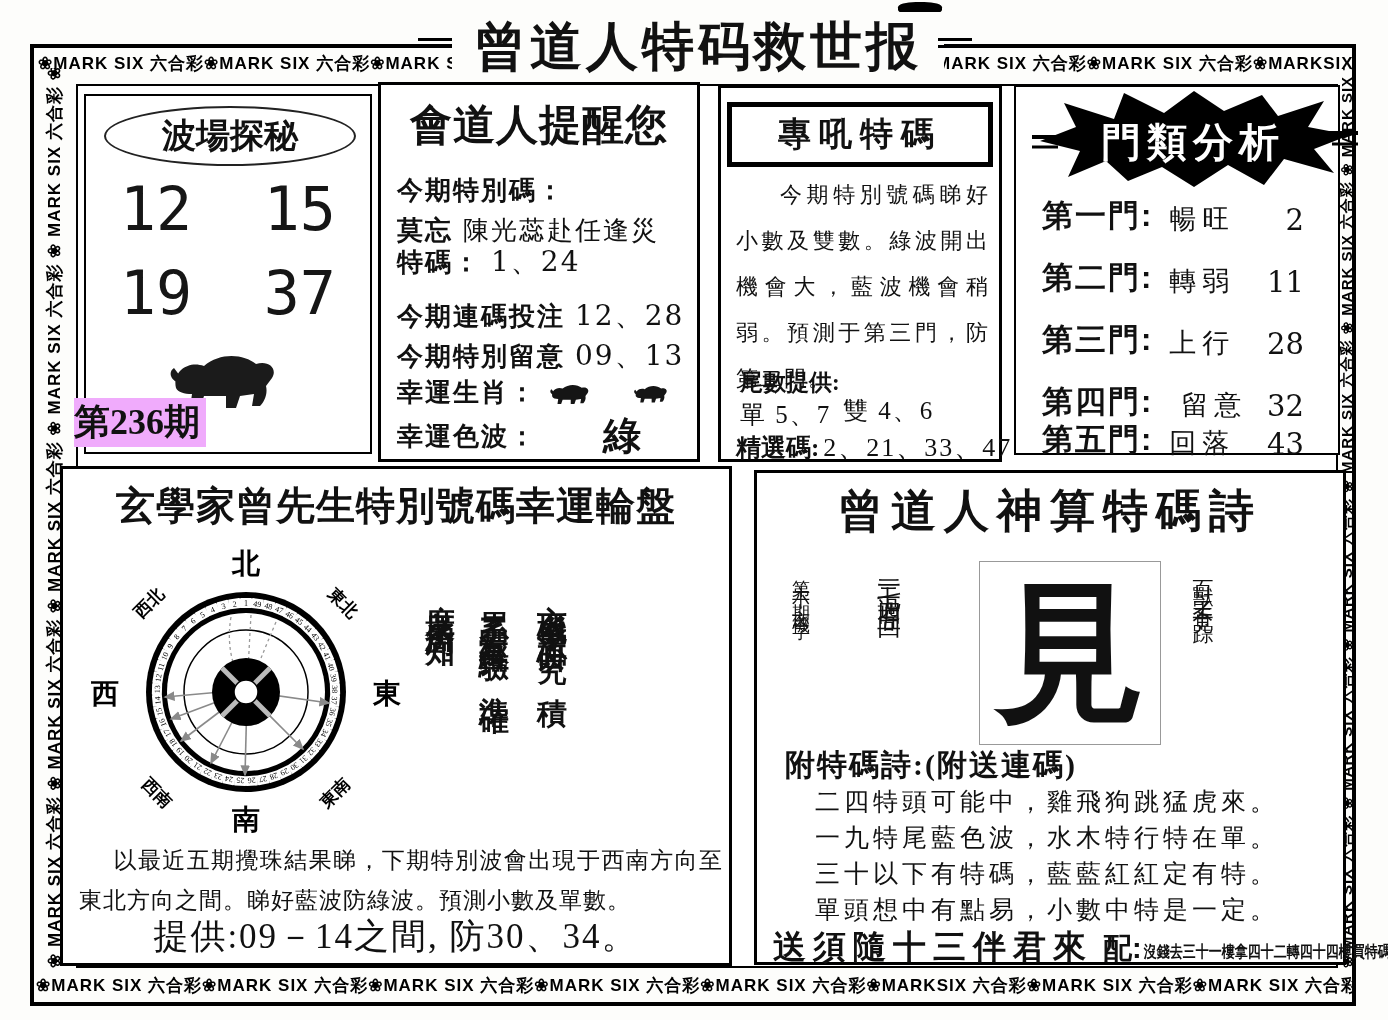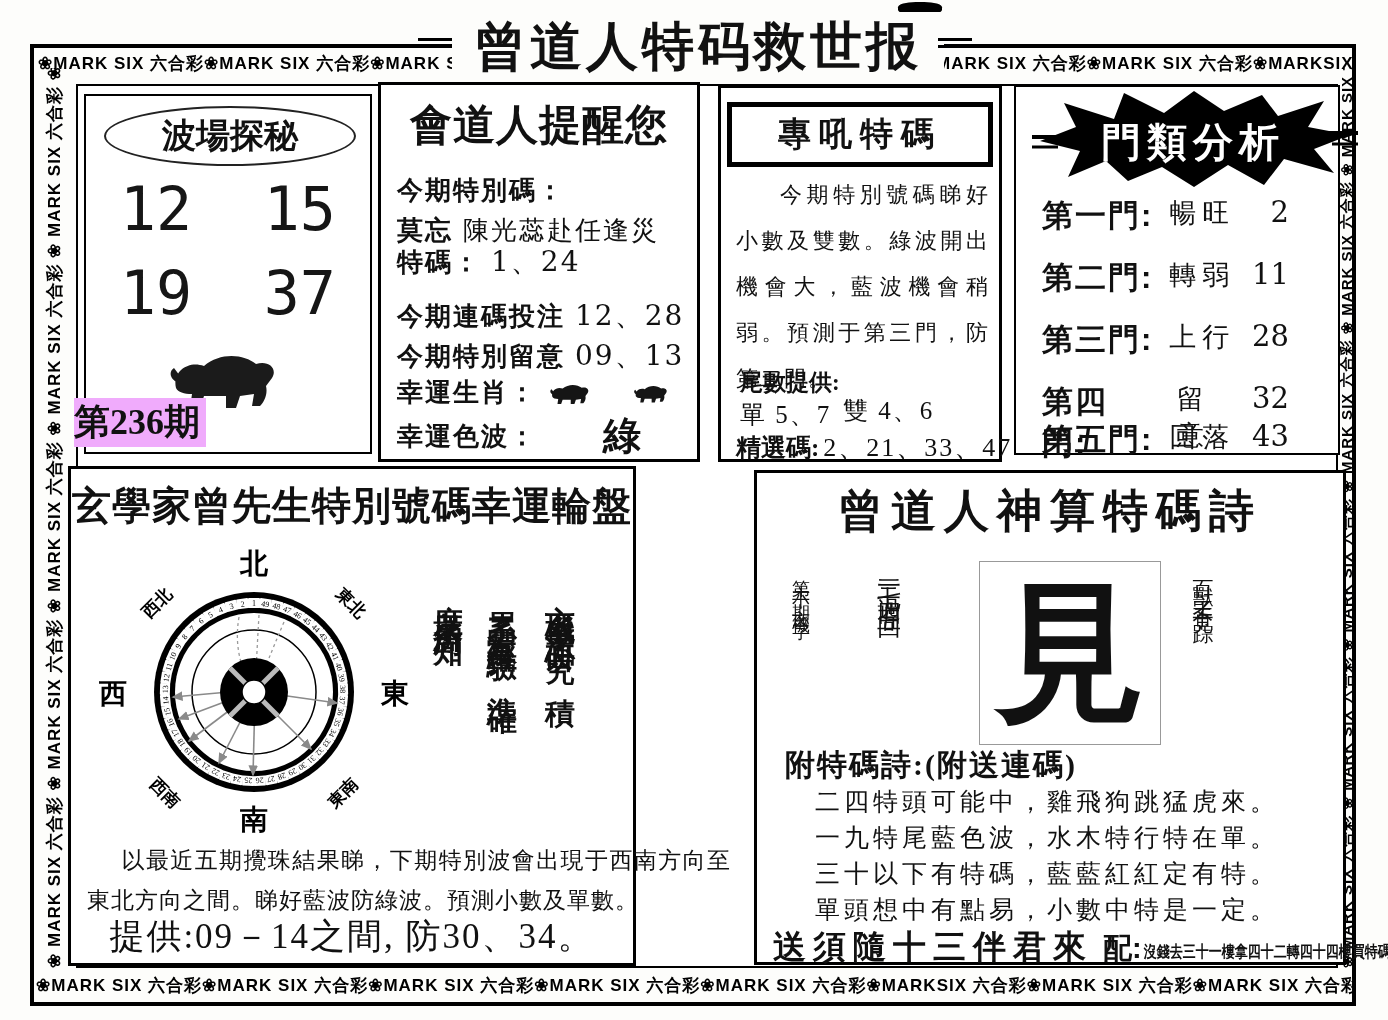--- a/index.html
+++ b/index.html
@@ -40,21 +40,21 @@
   .green-char{font-size:38px;font-weight:700;}
   
   .c-header{margin:14px auto 0 auto;width:266px;border:5px solid #000;text-align:center;
             font-size:33px;font-weight:700;letter-spacing:8px;padding:5px 0;box-sizing:border-box;}
   .c-para{position:absolute;left:15px;top:84px;width:254px;font-size:22px;line-height:46px;
           letter-spacing:2px;text-indent:2em;text-align:justify;}
   .c-row{position:absolute;left:15px;display:flex;align-items:baseline;white-space:nowrap;}
   .c-strong{font-weight:700;font-size:23px;}
   .c-val{font-size:25px;letter-spacing:2px;}
   
-  .door-row{position:absolute;left:26px;right:35px;display:flex;align-items:flex-start;}
+  .door-row{position:absolute;left:26px;right:20px;display:flex;align-items:flex-end;}
   .door-label{font-weight:900;font-size:31px;font-family:"Liberation Sans",sans-serif;letter-spacing:2px;}
   .door-status{font-size:27px;letter-spacing:6px;margin-left:16px;}
   .door-num{margin-left:auto;margin-right:14px;font-size:29px;font-family:"DejaVu Serif",serif;}
   .starburst-wrap{position:absolute;left:16px;top:2px;width:100%;height:105px;}
   .starburst-text{position:absolute;left:0;top:26px;width:100%;text-align:center;color:#fff;
                   font-family:"Liberation Sans",sans-serif;font-weight:900;font-size:40px;letter-spacing:6px;}
   
   .boxe-title{position:absolute;top:10px;left:0;width:100%;text-align:center;
               font-family:"Liberation Sans",sans-serif;font-weight:900;font-size:39px;letter-spacing:1px;}
   .vcol{position:absolute;writing-mode:vertical-rl;text-orientation:upright;font-size:30px;
@@ -209,21 +209,21 @@
       <span class="door-status">留意</span>
       <span class="door-num">32</span>
     </div>
     <div class="door-row" style="top:332px;">
       <span class="door-label">第五門:</span>
       <span class="door-status">回落</span>
       <span class="door-num">43</span>
     </div>
   </div>
 
-  <div class="panel" style="left:68px;top:466px;width:568px;height:500px;border-width:3px;">
+  <div class="panel" style="left:60px;top:466px;width:672px;height:500px;border-width:3px;">
     <div class="boxe-title">玄學家曾先生特別號碼幸運輪盤</div>
     <svg class="abs" style="left:28px;top:78px;" width="310" height="286" viewBox="0 0 310 286">
       <defs>
         <marker id="arrowg" markerWidth="8" markerHeight="8" refX="6" refY="3" orient="auto">
           <path d="M0,0 L7,3 L0,6 Z" fill="#8a8a8a"></path>
         </marker>
       </defs>
 
       <text x="155" y="26" text-anchor="middle" font-size="28" font-weight="700">北</text>
       <text x="155" y="282" text-anchor="middle" font-size="28" font-weight="700">南</text>

